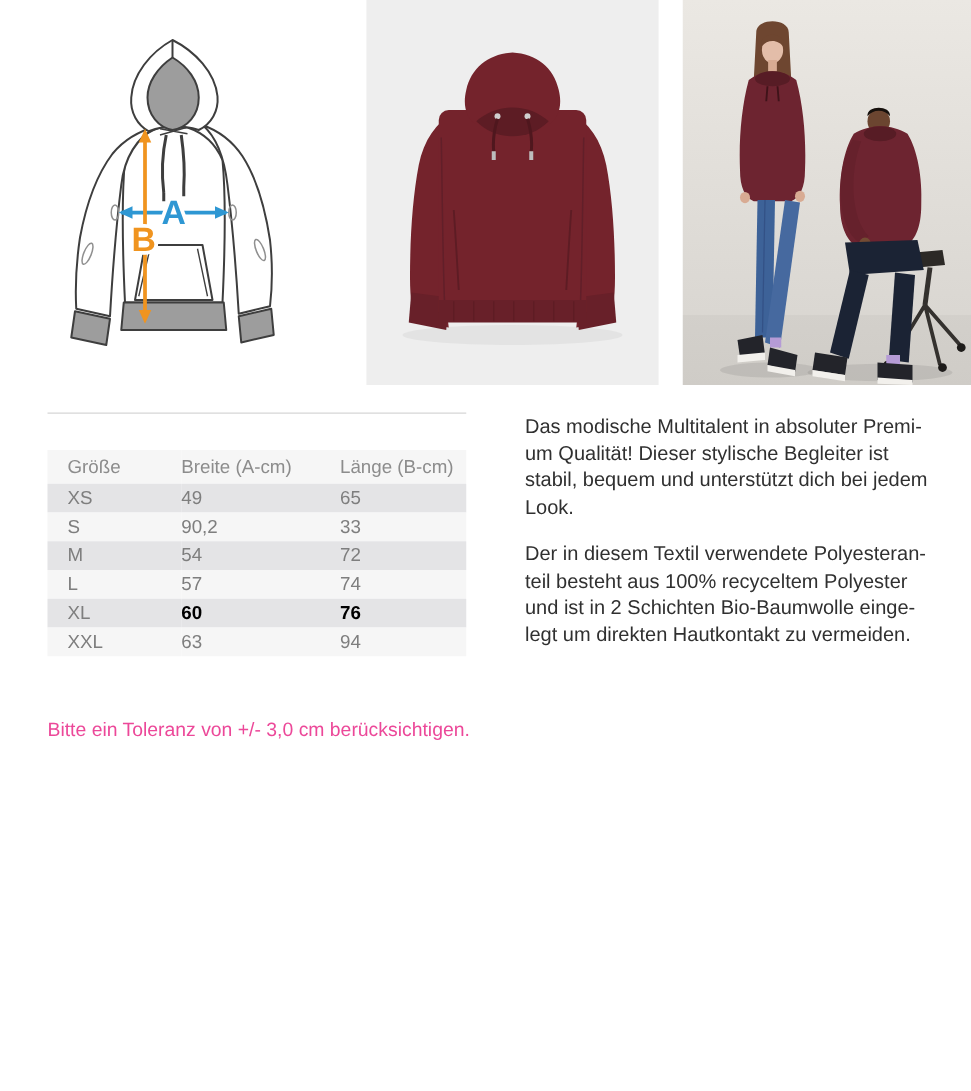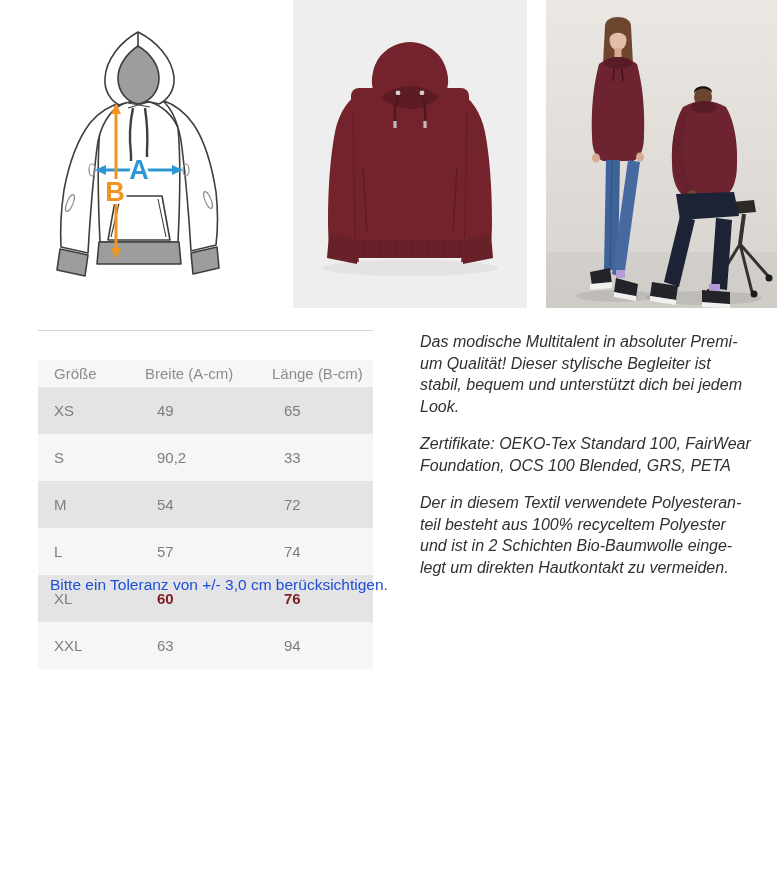--- a/index.html
+++ b/index.html
@@ -14,32 +14,32 @@
   .fig-models{width:231px;height:308px;margin-left:19px;}
   svg{display:block;}
   .measure-label{font-family:"Liberation Sans",sans-serif;font-weight:bold;font-size:27px;
     paint-order:stroke;stroke:#ffffff;stroke-width:6px;stroke-linejoin:round;text-anchor:middle;}
 
   
   .rule{position:absolute;top:330px;left:38px;width:335px;height:1px;background:#d6d6d6;}
   .size-col{position:absolute;top:360px;left:38px;width:335px;}
   table.sizes{border-collapse:collapse;width:335px;table-layout:fixed;font-size:15px;}
   table.sizes th{font-weight:400;color:#8c8c8c;text-align:left;height:27px;padding:0;background:#f6f6f6;}
-  table.sizes td{color:#7e7e7e;height:23px;padding:12px;}
+  table.sizes td{color:#7e7e7e;height:23px;padding:0;}
   table.sizes th:first-child, table.sizes td:first-child{padding-left:16px;}
   table.sizes tbody tr:nth-child(odd){background:#e4e4e6;}
   table.sizes tbody tr:nth-child(even){background:#f6f6f6;}
-  table.sizes td.em{font-weight:700;color:#7f1d1d;}
-  .tolerance{position:absolute;top:576px;left:50px;width:360px;margin:0;
-    font-size:15.5px;color:#1d4ed8;}
+  table.sizes td.em{font-weight:700;color:#000000;}
+  .tolerance{position:absolute;top:576px;left:38px;width:360px;margin:0;
+    font-size:15.5px;color:#ec4899;}
 
   
   .desc-col{position:absolute;top:331px;left:420px;width:356px;
     font-size:16px;line-height:21.5px;color:#303030;}
-  .desc-col p{margin:0 0 16px 0;white-space:pre;font-style:italic;}
+  .desc-col p{margin:0 0 16px 0;white-space:pre;}
 </style>
 </head>
 <body>
 
 <div class="page">
 
   <div class="gallery">
 
     <figure class="fig-tech">
       <svg width="293" height="308" viewBox="0 0 293 308">
@@ -228,21 +228,19 @@
         </tbody>
     </table>
   </div>
   <p class="tolerance">Bitte ein Toleranz von +/- 3,0 cm berücksichtigen.</p>
 
   <div class="desc-col">
       <p>Das modische Multitalent in absoluter Premi-
 um Qualität! Dieser stylische Begleiter ist
 stabil, bequem und unterstützt dich bei jedem
 Look.</p>
-      <p>Zertifikate: OEKO-Tex Standard 100, FairWear
-Foundation, OCS 100 Blended, GRS, PETA</p>
       <p>Der in diesem Textil verwendete Polyesteran-
 teil besteht aus 100% recyceltem Polyester
 und ist in 2 Schichten Bio-Baumwolle einge-
 legt um direkten Hautkontakt zu vermeiden.</p>
     </div>
 
 </div>
 
 </body></html>

